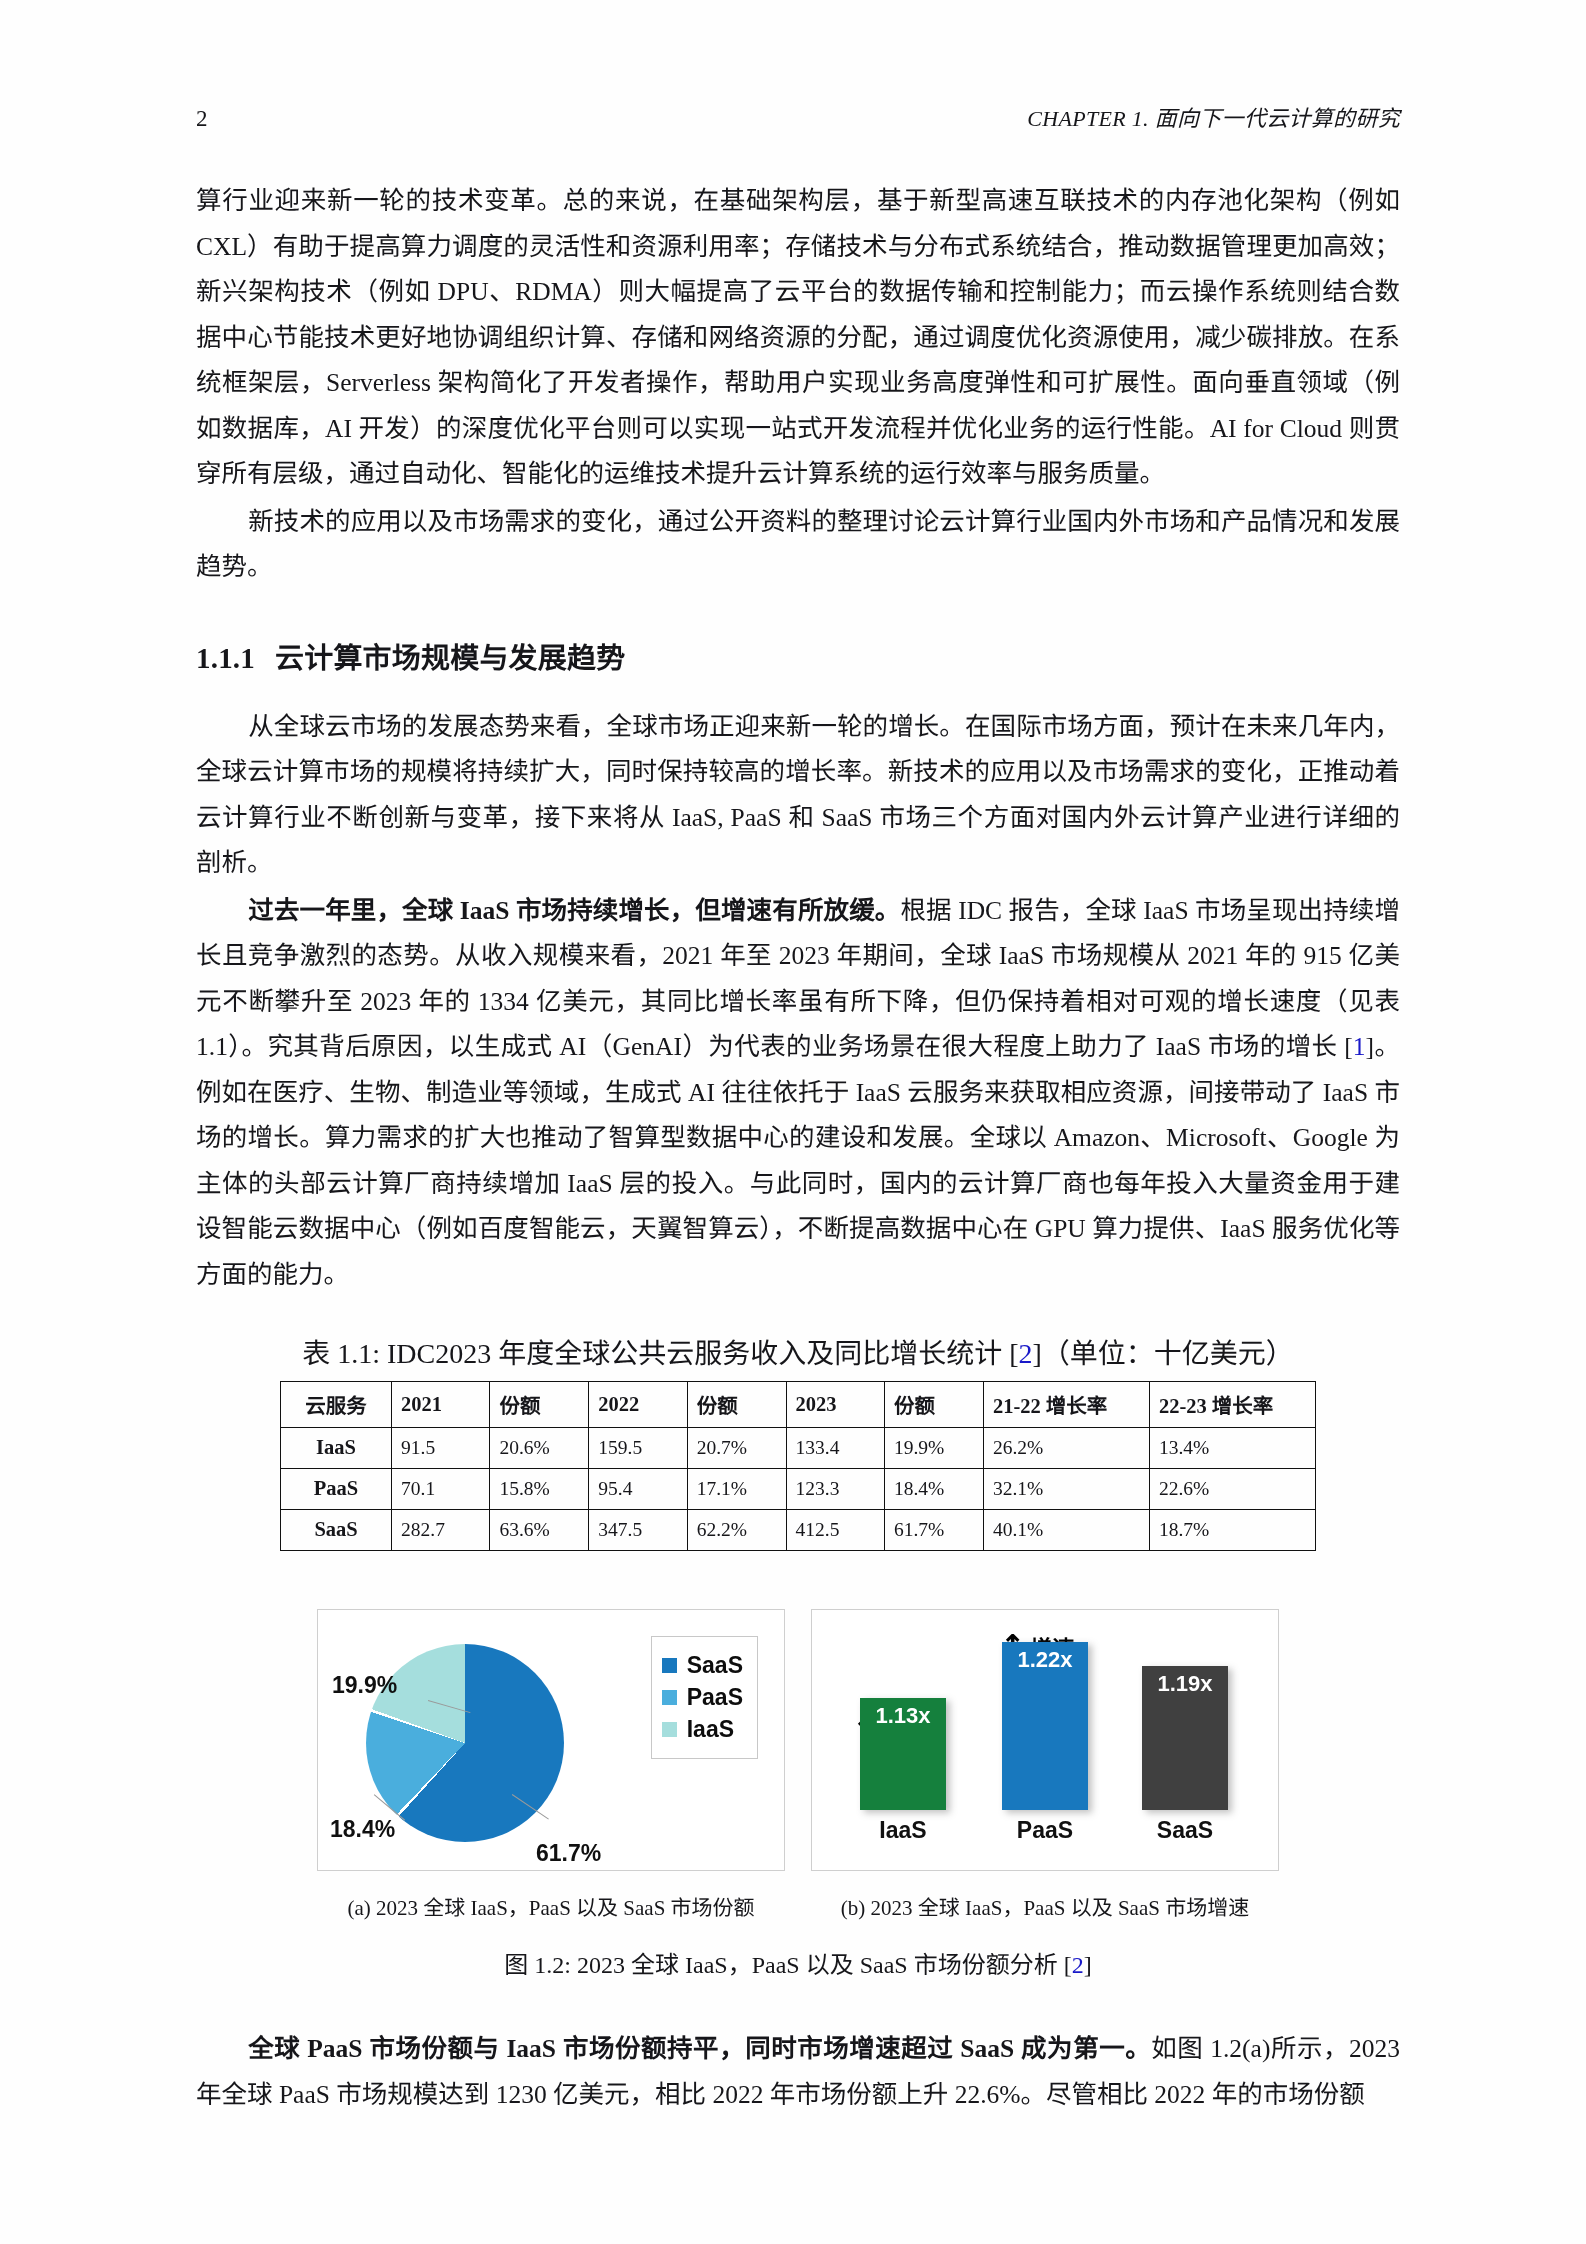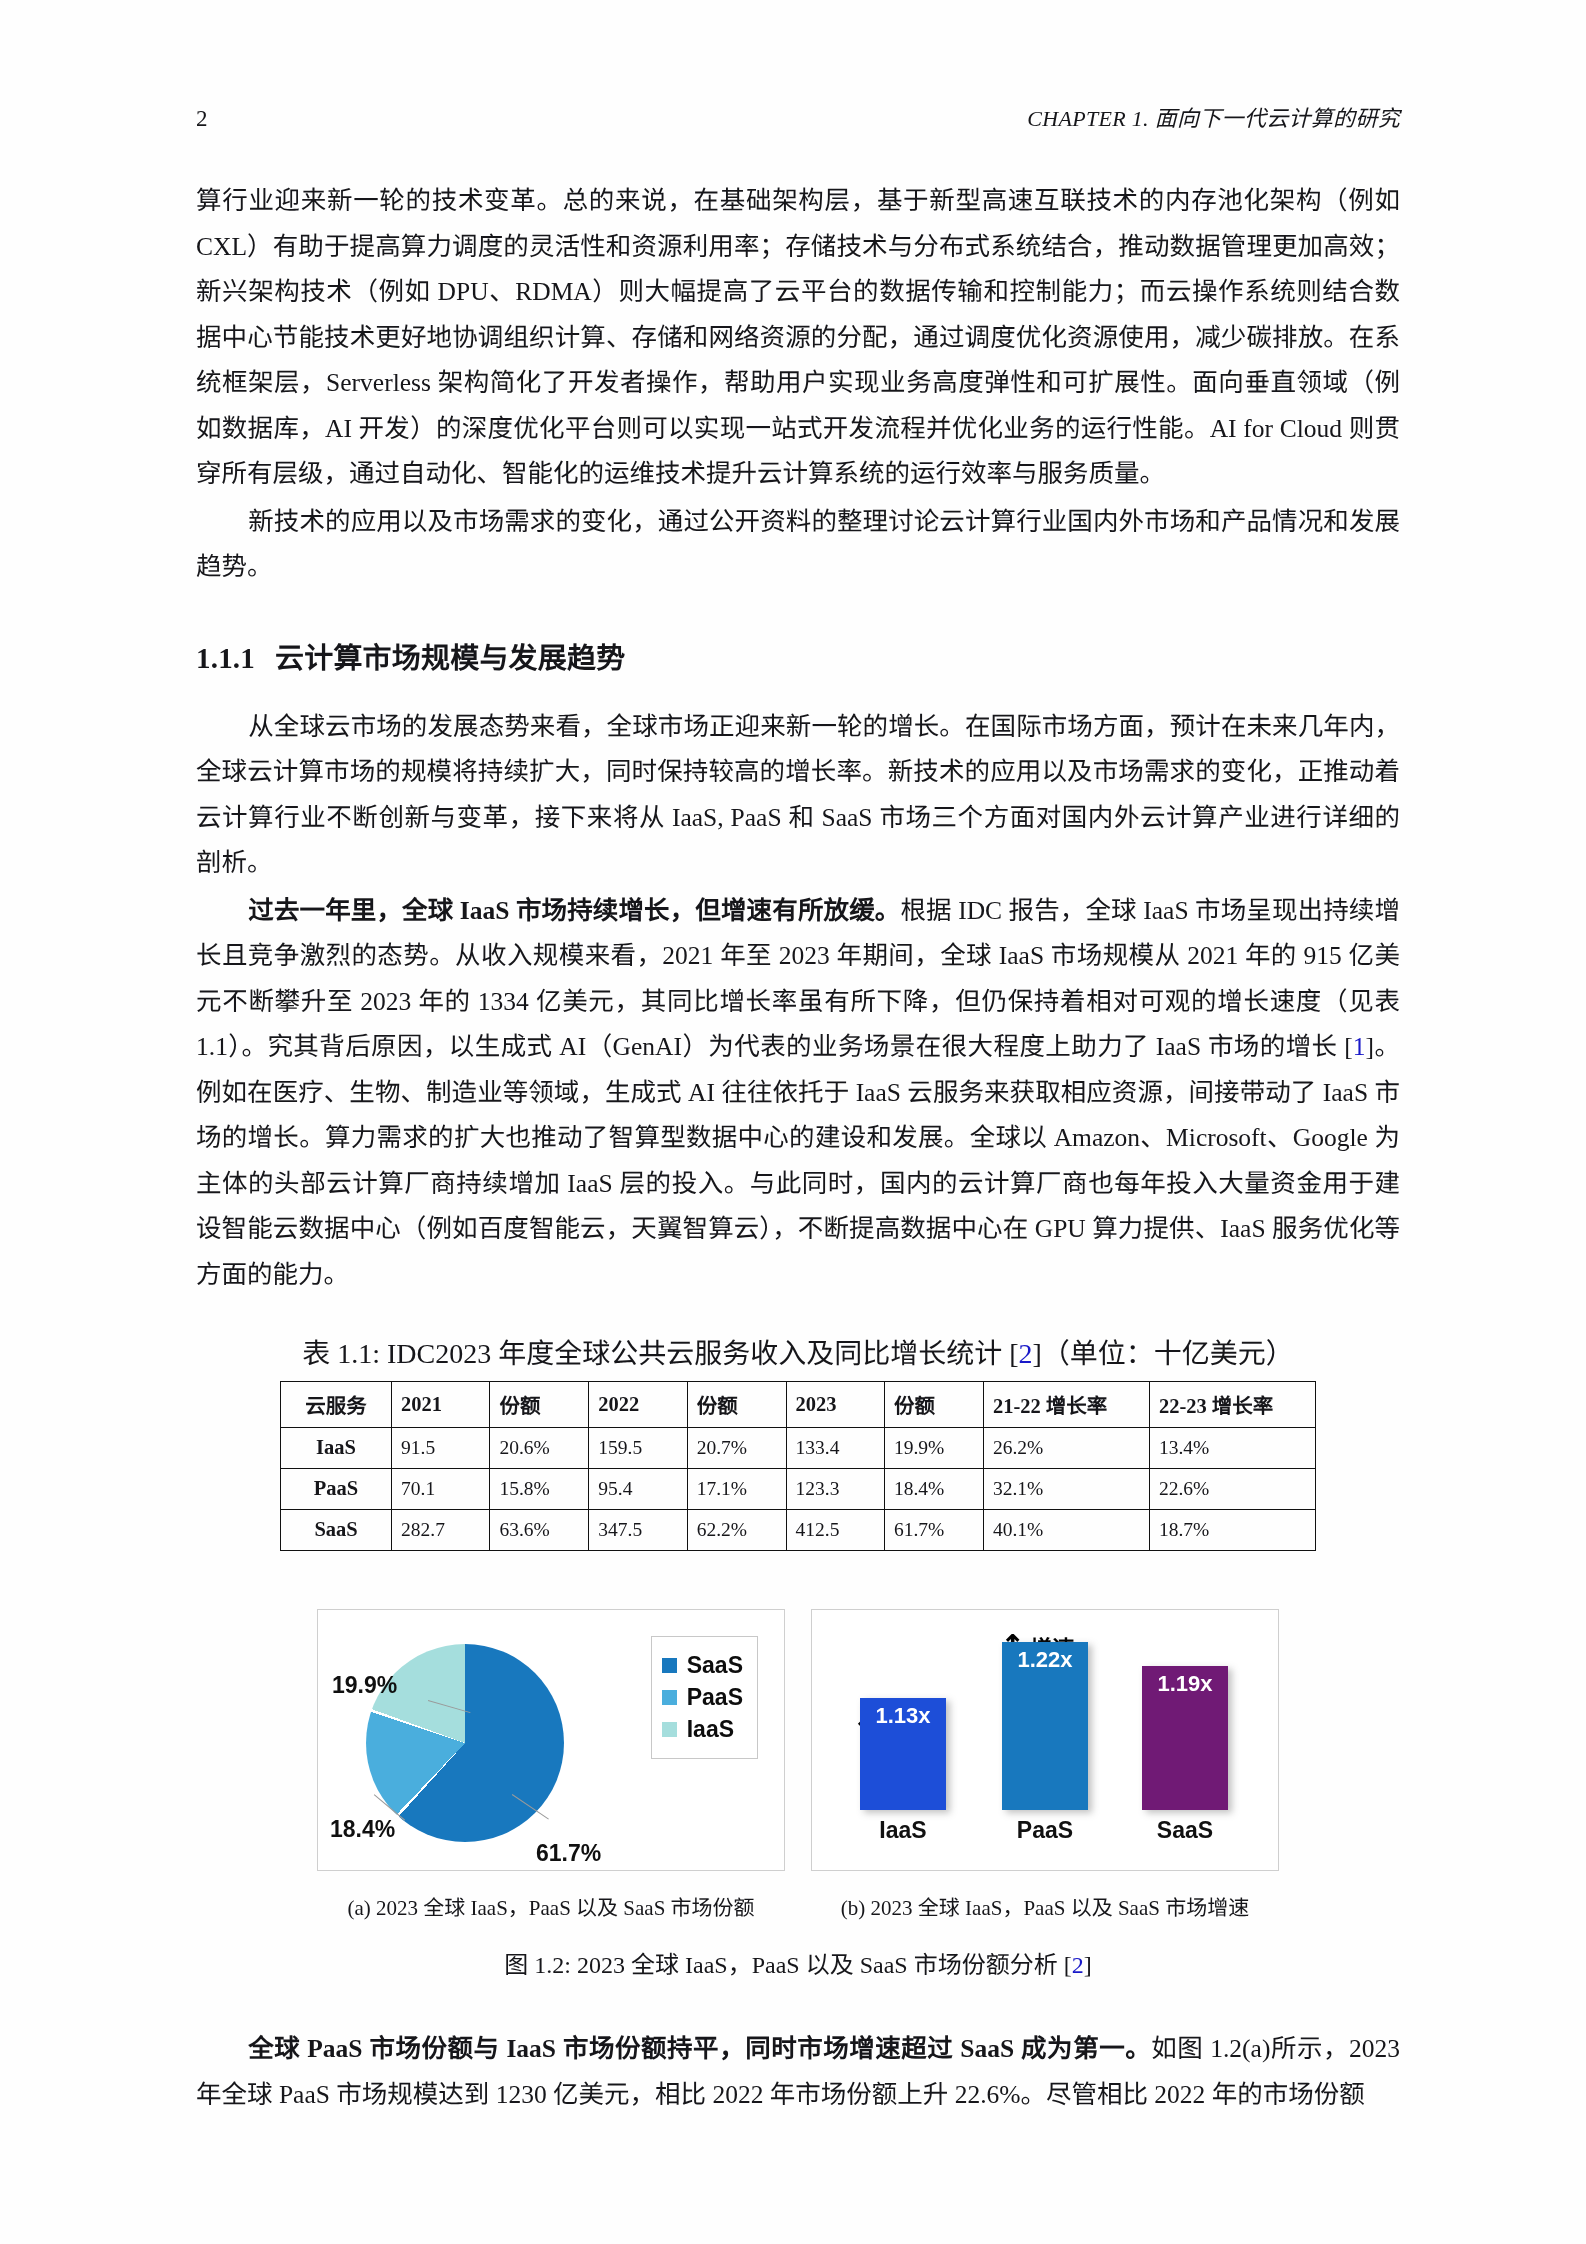--- a/index.html
+++ b/index.html
@@ -362,35 +362,35 @@
             <div class="growth g2">
               <span class="arrow">↑</span>
               <span class="gtext">增速</span>
             </div>
             <div class="growth g3">
               <span class="arrow">↑</span>
               <span class="gtext">增速</span>
             </div>
 
             <div class="bar-col c1">
-              <div class="bar" id="bar-iaas" style="height: 111.7px; background: #1d4ed8;">
+              <div class="bar" id="bar-iaas" style="height: 111.7px; background: #15803d;">
                 <span class="bar-val">1.13x</span>
               </div>
               <div class="bar-cat">IaaS</div>
             </div>
 
             <div class="bar-col c2">
               <div class="bar" id="bar-paas" style="height: 168px; background: rgb(24, 120, 190);">
                 <span class="bar-val">1.22x</span>
               </div>
               <div class="bar-cat">PaaS</div>
             </div>
 
             <div class="bar-col c3">
-              <div class="bar" id="bar-saas" style="height: 143.9px; background: #701a75;">
+              <div class="bar" id="bar-saas" style="height: 143.9px; background: #404040;">
                 <span class="bar-val">1.19x</span>
               </div>
               <div class="bar-cat">SaaS</div>
             </div>
 
           </div>
         </div>
         <div class="subcaption">(b) 2023 全球 IaaS，PaaS 以及 SaaS 市场增速</div>
       </div>
     </div>

